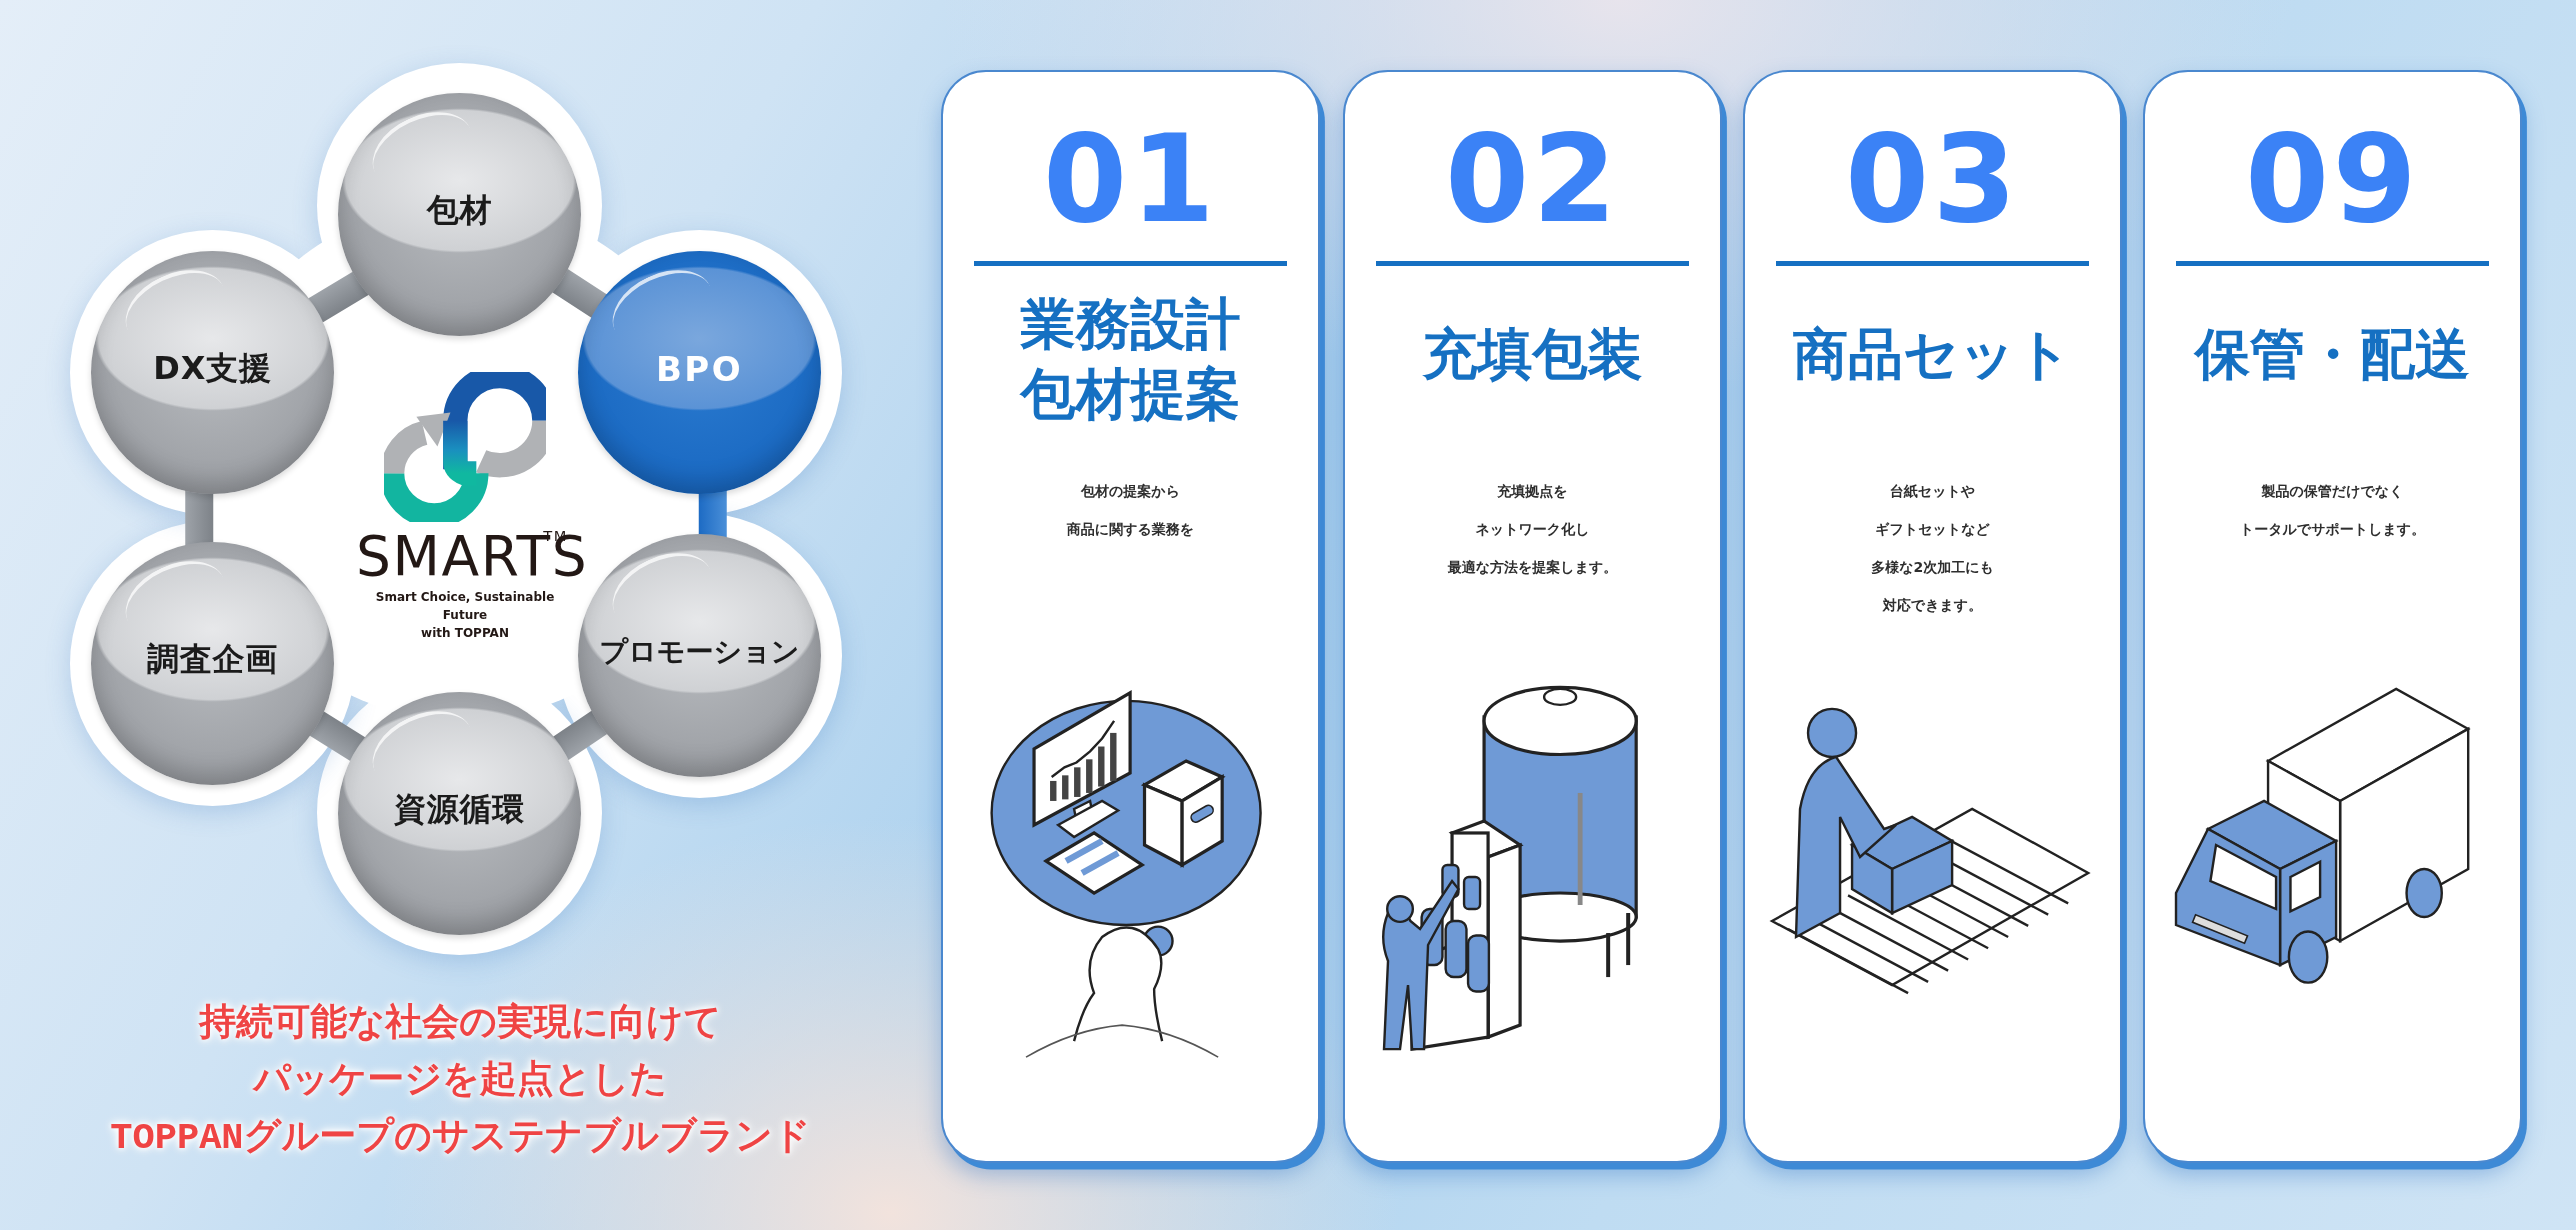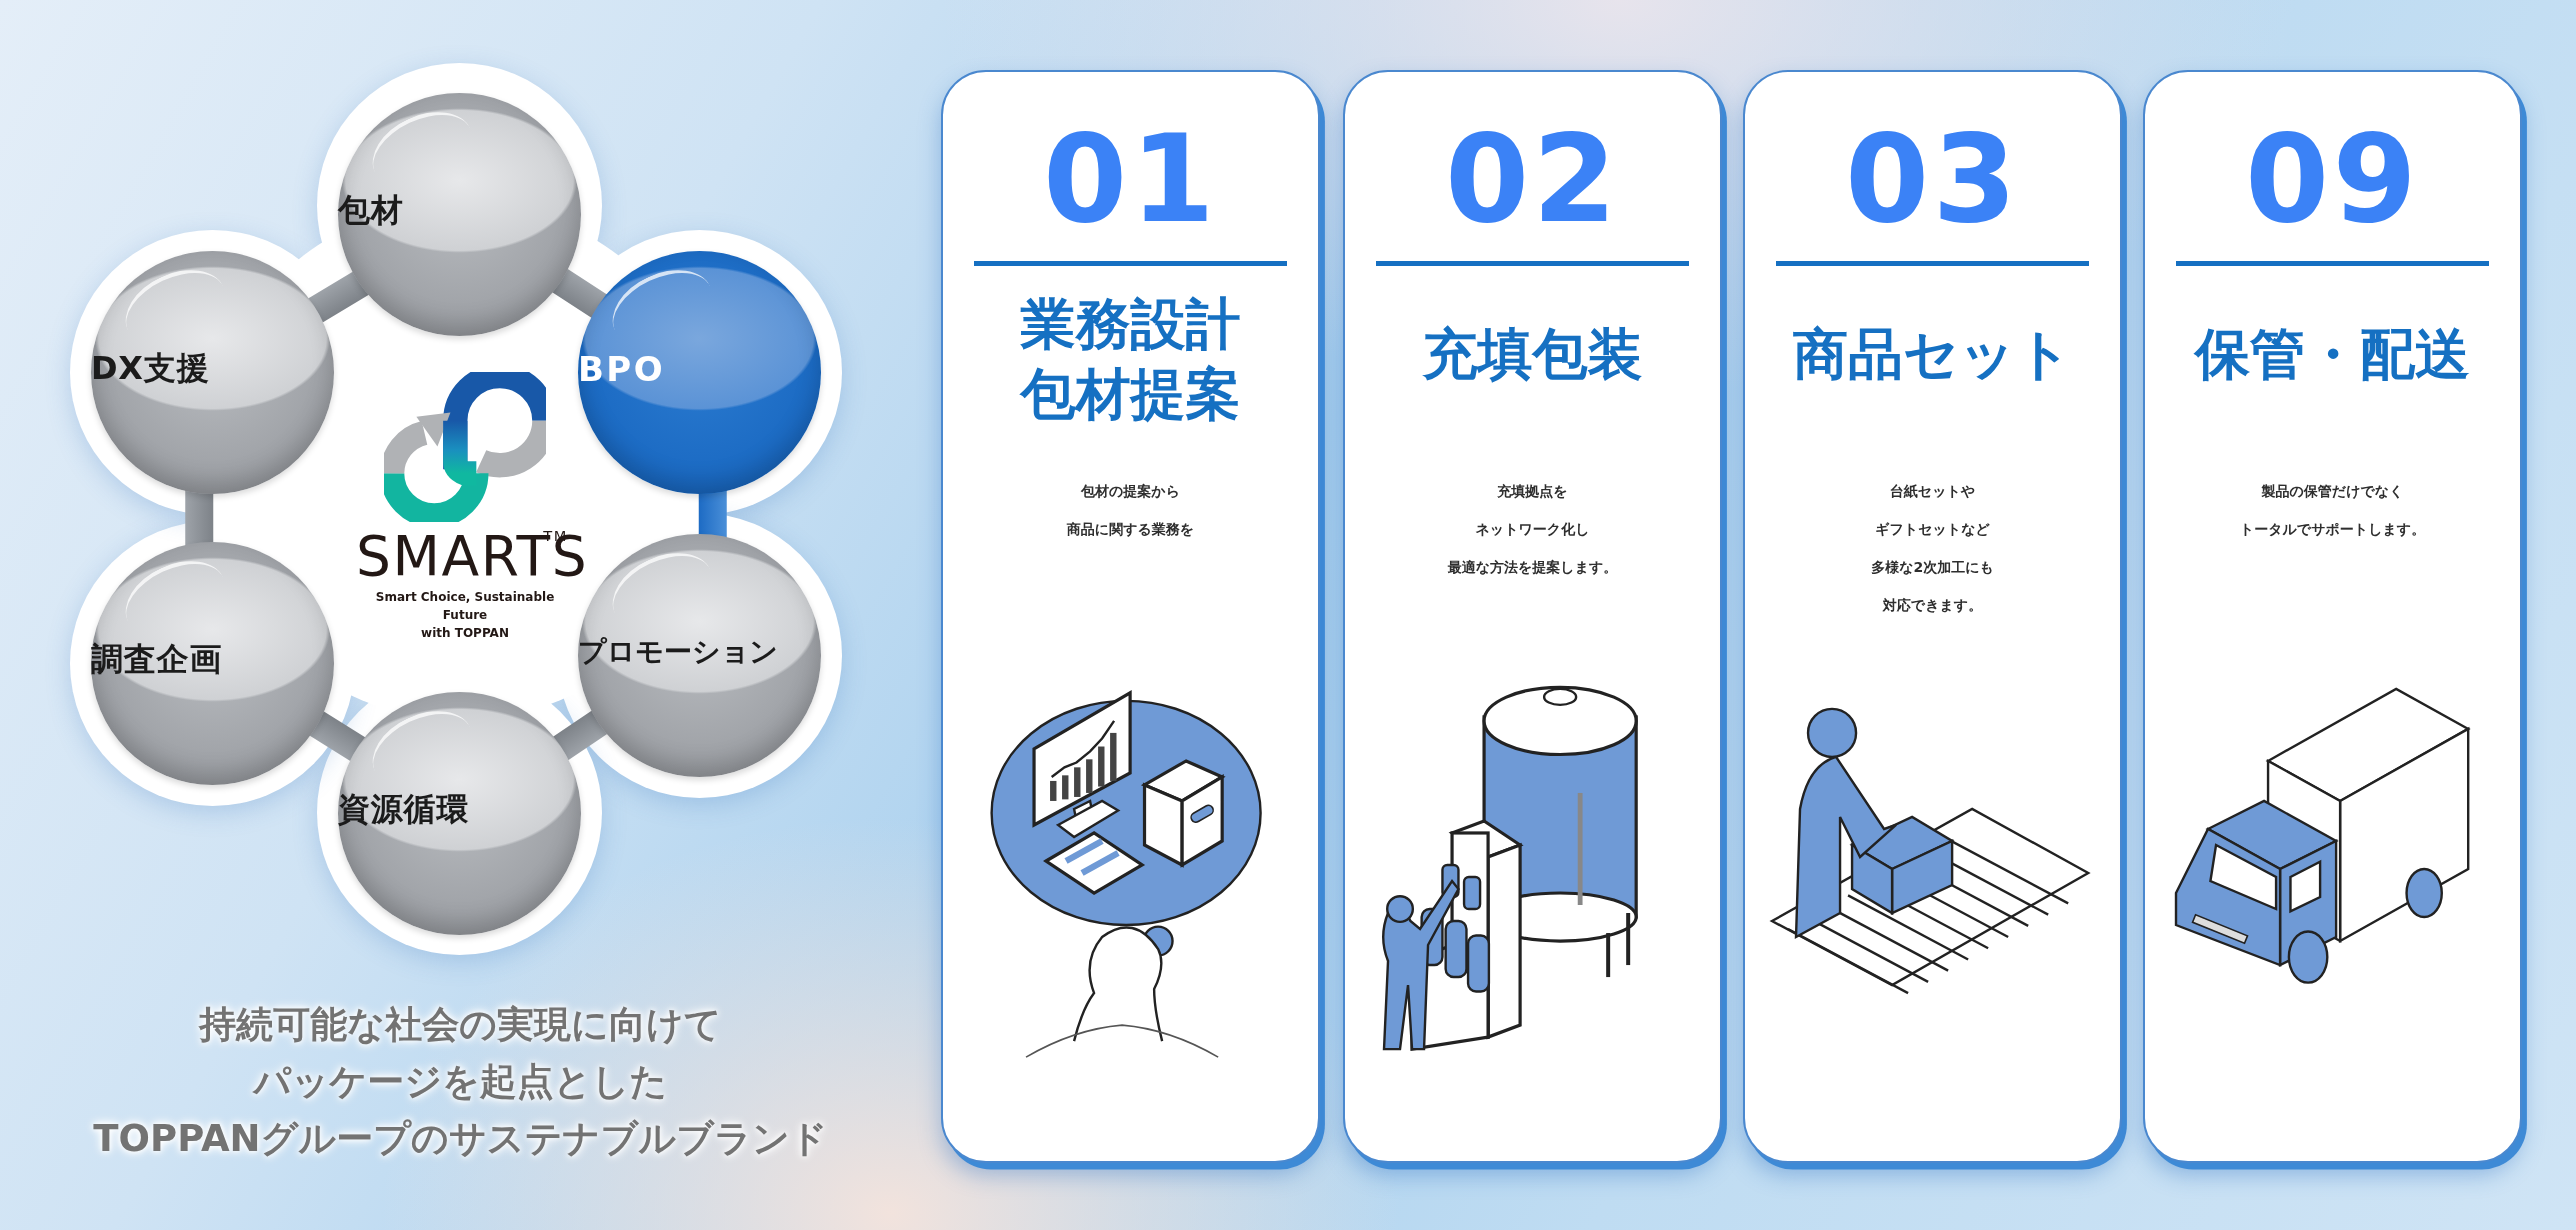--- a/index.html
+++ b/index.html
@@ -15,21 +15,21 @@
 
   
   .diagram { position: absolute; left: 0; top: 0; width: 922px; height: 1230px; }
   .halo { position: absolute; border-radius: 50%; background: #fff; box-shadow: 0 6.5px 24px rgba(60,120,190,0.25); }
   .hub { position: absolute; left: 202px; top: 202px; width: 518px; height: 518px; border-radius: 50%; background: #fff; }
   .connector { position: absolute; height: 27.5px; background: linear-gradient(#9ea3a9, #7d8288); transform-origin: 0 50%; border-radius: 4.9px; }
   .connector.blue { background: linear-gradient(#4a8fd8, #1d6bc4); }
 
   .bubble {
     position: absolute; width: 243px; height: 243px; border-radius: 50%;
-    display: flex; align-items: center; justify-content: flex-start;
+    display: flex; align-items: center; justify-content: center;
     background:
       radial-gradient(ellipse 78% 48% at 50% 36%, #e7e8ea 0%, #cfd1d4 60%, rgba(0,0,0,0) 62%),
       radial-gradient(circle at 50% 45%, #b9bcc0 0%, #9c9fa4 70%, #888b90 100%);
     box-shadow: inset 0 -11.3px 21px rgba(0,0,0,0.18), 0 3.2px 6.5px rgba(0,0,0,0.15);
     cursor: pointer;
   }
   .bubble::after {
     content: ""; position: absolute; left: 32px; top: 22.6px; width: 105px; height: 65px;
     border-top: 4px solid rgba(255,255,255,0.75); border-radius: 50%; transform: rotate(-25deg);
   }
@@ -42,22 +42,23 @@
   .bubble.active .bubble-label { color: #fff; font-size: 34px; letter-spacing: 2.4px; }
 
   .logo { position: absolute; left: 356px; top: 372px; width: 218px; }
   .logo svg { display: block; margin: 0 auto; }
   .logo-word { text-align: center; font-family: "DejaVu Sans", sans-serif; font-size: 55px; color: #231815; letter-spacing: 1.6px; line-height: 1; margin-top: 6.5px; position: relative; }
   .logo-tm { position: absolute; font-size: 14.6px; top: 0; right: 6px; }
   .logo-tag { text-align: center; font-size: 12px; font-weight: bold; color: #231815; line-height: 18px; margin-top: 4.9px; }
 
   .tagline {
     position: absolute; left: 32px; top: 996px; width: 857px; text-align: center;
-    font-weight: 900; font-size: 37px; line-height: 57px; color: #737373;
+    font-weight: 900; font-size: 37px; line-height: 57px; color: #ef4444;
     text-shadow: 0 0 4.9px #fff, 0 0 8px #fff, 0 0 11.3px #fff;
+    font-family: Liberation Mono, monospace;
   }
 
   
   .card {
     position: absolute; top: 70px; width: 379px; height: 1093px;
     background: #fff; border-radius: 45px;
     border: 2.4px solid #4a88cf;
     box-shadow: 4.9px 6.5px 0 #3e8ad6, 0 11.3px 22.6px rgba(30,100,190,0.35);
   }
   .card-number { position: absolute; top: 47px; left: 0; right: 0; text-align: center; font-family: "DejaVu Sans", sans-serif; font-weight: bold; font-size: 121px; color: #3b82f6; line-height: 1; letter-spacing: 3.2px; }

